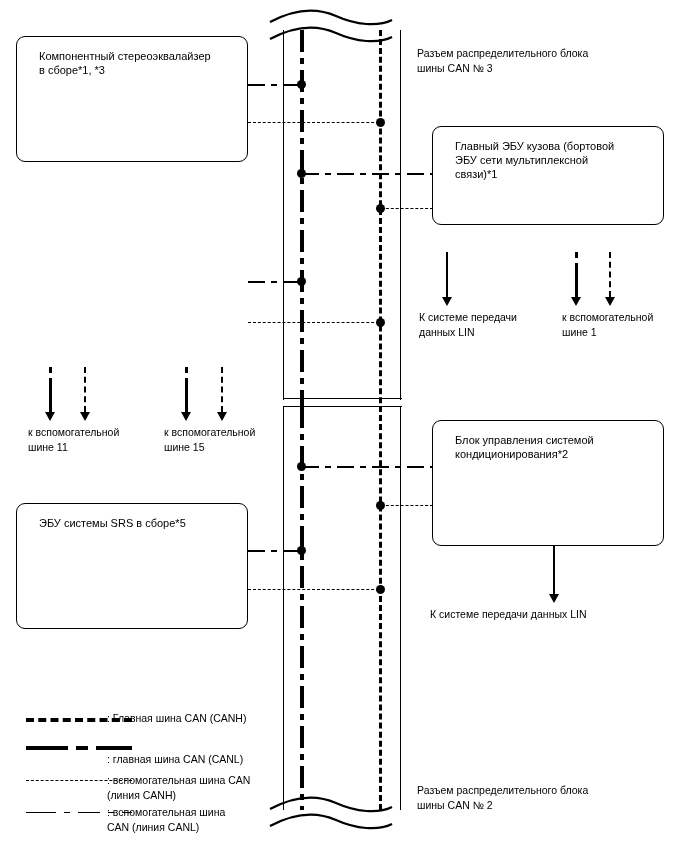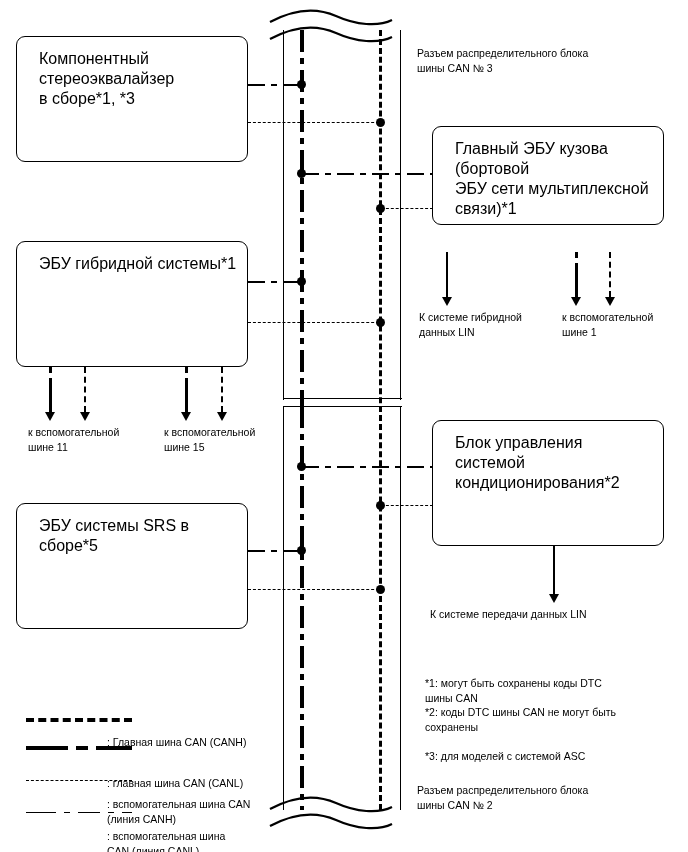--- a/index.html
+++ b/index.html
@@ -24,22 +24,22 @@
     border: 1.6px solid #000;
     border-radius: 9px;
     background: #fff;
     box-sizing: border-box;
   }
   .ecu-label {
     position: absolute;
     left: 22px;
     top: 12px;
     right: 8px;
-    font-size: 16px;
-    line-height: 20px;
+    font-size: 11px;
+    line-height: 14px;
     white-space: pre-line;
   }
   .note {
     position: absolute;
     font-size: 10.5px;
     line-height: 14.5px;
     white-space: pre-line;
   }
   
   .rail {
@@ -122,21 +122,20 @@
     line-height: 14.5px;
     white-space: pre-line;
   }
   
   .legend-row { position: absolute; }
   .legend-text {
     position: absolute;
     font-size: 10.5px;
     line-height: 14.5px;
     white-space: pre-line;
-    margin-top: 24px;
   }
   .sw-thick-dashed {
     position: absolute;
     height: 0;
     border-top: 4px dashed #000;
   }
   .sw-thick-dashdot {
     position: absolute;
     height: 4px;
     background-image: linear-gradient(to right, #000 0 42px, transparent 42px 50px,
@@ -216,37 +215,34 @@
   </div>
   <div class="h-dashdot" style="left:302px; top:173px; width:131px;"></div>
   <div class="dot" style="left:297px; top:169px;"></div>
   <div class="h-dashed" style="left:381px; top:208px; width:52px;"></div>
   <div class="dot" style="left:376px; top:204px;"></div>
 
   <div class="arrow" style="left:441px; top:252px; height:54px;">
     <div class="shaft-solid" style="height:45px;"></div>
     <div class="head" style="top:45px;"></div>
   </div>
-  <div class="arrow-label" style="left:419px; top:310px; width:150px;">К системе гибридной
+  <div class="arrow-label" style="left:419px; top:310px; width:150px;">К системе передачи
 данных LIN</div>
 
   <div class="arrow" style="left:570px; top:252px; height:54px;">
     <div class="shaft-dashdot" style="height:45px;"></div>
     <div class="head" style="top:45px;"></div>
   </div>
   <div class="arrow" style="left:604px; top:252px; height:54px;">
     <div class="shaft-dashed" style="height:45px;"></div>
     <div class="head" style="top:45px;"></div>
   </div>
   <div class="arrow-label" style="left:562px; top:310px; width:140px;">к вспомогательной
 шине 1</div>
 
-  <div class="ecu-box" style="left:16px; top:241px; width:232px; height:126px;">
-    <div class="ecu-label">ЭБУ гибридной системы*1</div>
-  </div>
   <div class="h-dashdot" style="left:248px; top:281px; width:56px;"></div>
   <div class="dot" style="left:297px; top:277px;"></div>
   <div class="h-dashed" style="left:248px; top:322px; width:136px;"></div>
   <div class="dot" style="left:376px; top:318px;"></div>
 
   <div class="arrow" style="left:44px; top:367px; height:54px;">
     <div class="shaft-dashdot" style="height:45px;"></div>
     <div class="head" style="top:45px;"></div>
   </div>
   <div class="arrow" style="left:79px; top:367px; height:54px;">
@@ -283,26 +279,20 @@
   <div class="arrow-label" style="left:430px; top:607px; width:250px;">К системе передачи данных LIN</div>
 
   <div class="ecu-box" style="left:16px; top:503px; width:232px; height:126px;">
     <div class="ecu-label">ЭБУ системы SRS в сборе*5</div>
   </div>
   <div class="h-dashdot" style="left:248px; top:550px; width:56px;"></div>
   <div class="dot" style="left:297px; top:546px;"></div>
   <div class="h-dashed" style="left:248px; top:589px; width:136px;"></div>
   <div class="dot" style="left:376px; top:585px;"></div>
 
-  <div class="footnotes" style="left:425px; top:676px; width:250px;">*1: могут быть сохранены коды DTC
-шины CAN
-*2: коды DTC шины CAN не могут быть
-сохранены
-
-*3: для моделей с системой ASC</div>
 
   <div class="legend-row" style="left:0; top:0;">
     <div class="sw-thick-dashed" style="left:26px; top:718px; width:106px;"></div>
     <div class="legend-text" style="left:107px; top:711px; width:220px;">: Главная шина CAN (CANH)</div>
   </div>
 
   <div class="legend-row" style="left:0; top:0;">
     <div class="sw-thick-dashdot" style="left:26px; top:746px; width:106px;"></div>
     <div class="legend-text" style="left:107px; top:752px; width:220px;">: главная шина CAN (CANL)</div>
   </div>

